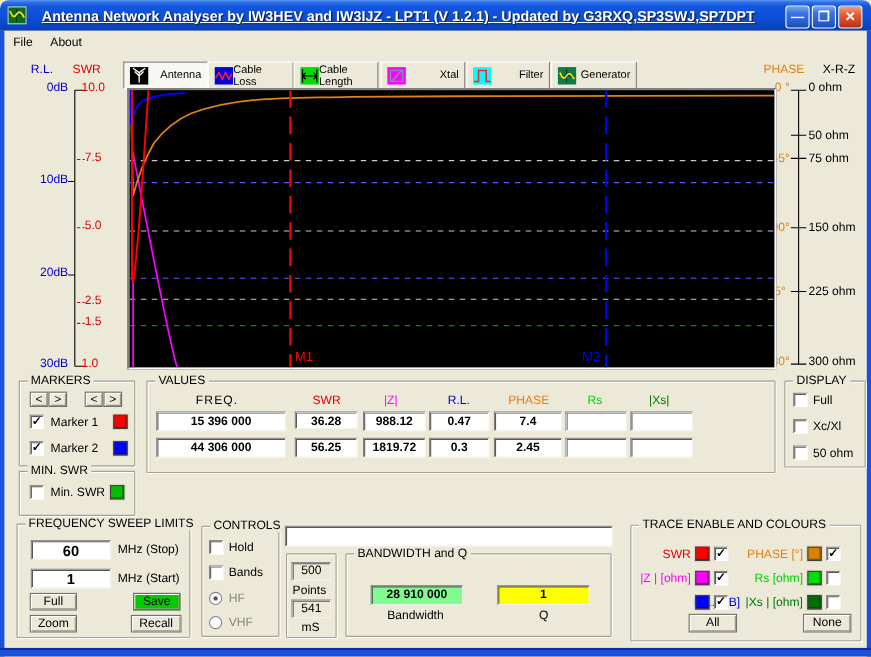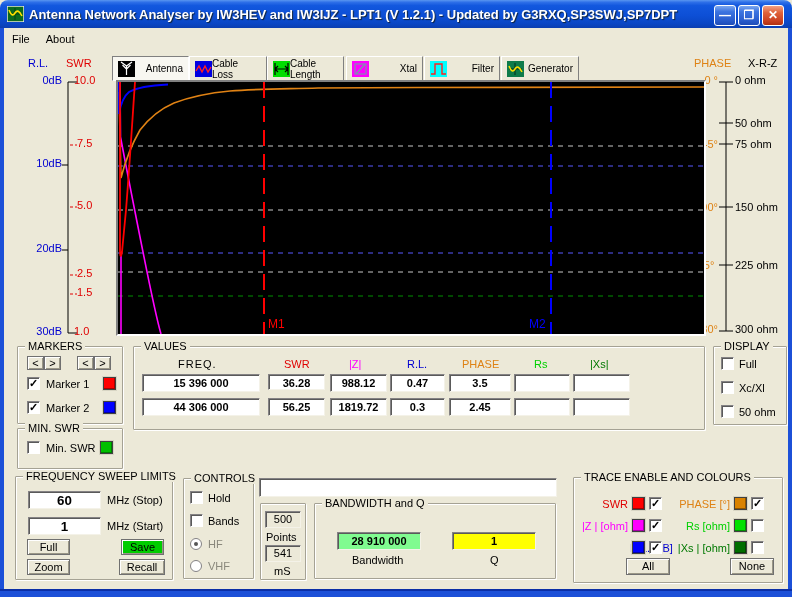--- a/index.html
+++ b/index.html
@@ -15,23 +15,24 @@
   .abs { position: absolute; }
 
   
   .titlebar {
     left:0; top:0; width:792px; height:28px;
     background: linear-gradient(180deg,#5A96F0 0%,#2E6FE8 8%,#1257DE 20%,#0D4FD6 55%,#0A46C4 85%,#0B3EB0 100%);
     border-radius: 8px 8px 0 0;
     display:flex; align-items:center;
   }
   .title-text {
-    color:#fff; font-weight:bold; font-size:13px; margin-left:5px;
+    color:#fff; font-weight:bold; font-size:13px; margin-left:14px;
     text-shadow: 1px 1px 1px #123;
     white-space:nowrap;
+    text-decoration:underline;
   }
   .app-icon { width:17px; height:16px; margin-left:7px; flex:0 0 auto; }
   .winbtns { position:absolute; right:8px; top:5px; display:flex; gap:2px; }
   .winbtn {
     width:22px; height:21px; border-radius:3px; border:1px solid #fff;
     color:#fff; font-weight:bold; font-size:12px; line-height:18px; text-align:center;
     background: linear-gradient(180deg,#7CA7EF 0%,#3C74E0 30%,#2B5FD0 70%,#1E4CB8 100%);
   }
   .winbtn.close { background: linear-gradient(180deg,#F2A083 0%,#E0623A 35%,#CC4324 75%,#B23010 100%); }
   .menubar { left:4px; top:28px; width:784px; height:21px; background:#ECE9D8; display:flex; align-items:center; }
@@ -284,21 +285,21 @@
 <div class="lab magenta" style="left:349px; top:358px;">|Z|</div>
 <div class="lab blue" style="left:407px; top:358px;">R.L.</div>
 <div class="lab orange" style="left:462px; top:358px;">PHASE</div>
 <div class="lab green" style="left:534px; top:358px;">Rs</div>
 <div class="lab dgreen" style="left:590px; top:358px;">|Xs|</div>
 
 <div class="field" style="left:142px; top:374px; width:118px; height:18px; line-height:16px;">15 396 000</div>
 <div class="field" style="left:268px; top:374px; width:57px; height:16px; line-height:16px;">36.28</div>
 <div class="field" style="left:330px; top:374px; width:57px; height:18px; line-height:16px;">988.12</div>
 <div class="field" style="left:390px; top:374px; width:55px; height:18px; line-height:16px;">0.47</div>
-<div class="field" style="left:449px; top:374px; width:62px; height:18px; line-height:16px;">3.5</div>
+<div class="field" style="left:449px; top:374px; width:62px; height:18px; line-height:16px;">7.4</div>
 <div class="field" style="left:514px; top:374px; width:56px; height:18px; line-height:16px;"></div>
 <div class="field" style="left:573px; top:374px; width:57px; height:18px; line-height:16px;"></div>
 
 <div class="field" style="left:142px; top:398px; width:118px; height:18px; line-height:16px;">44 306 000</div>
 <div class="field" style="left:268px; top:398px; width:57px; height:18px; line-height:16px;">56.25</div>
 <div class="field" style="left:330px; top:398px; width:57px; height:18px; line-height:16px;">1819.72</div>
 <div class="field" style="left:390px; top:398px; width:55px; height:18px; line-height:16px;">0.3</div>
 <div class="field" style="left:449px; top:398px; width:62px; height:18px; line-height:16px;">2.45</div>
 <div class="field" style="left:514px; top:398px; width:56px; height:18px; line-height:16px;"></div>
 <div class="field" style="left:573px; top:398px; width:57px; height:18px; line-height:16px;"></div>

